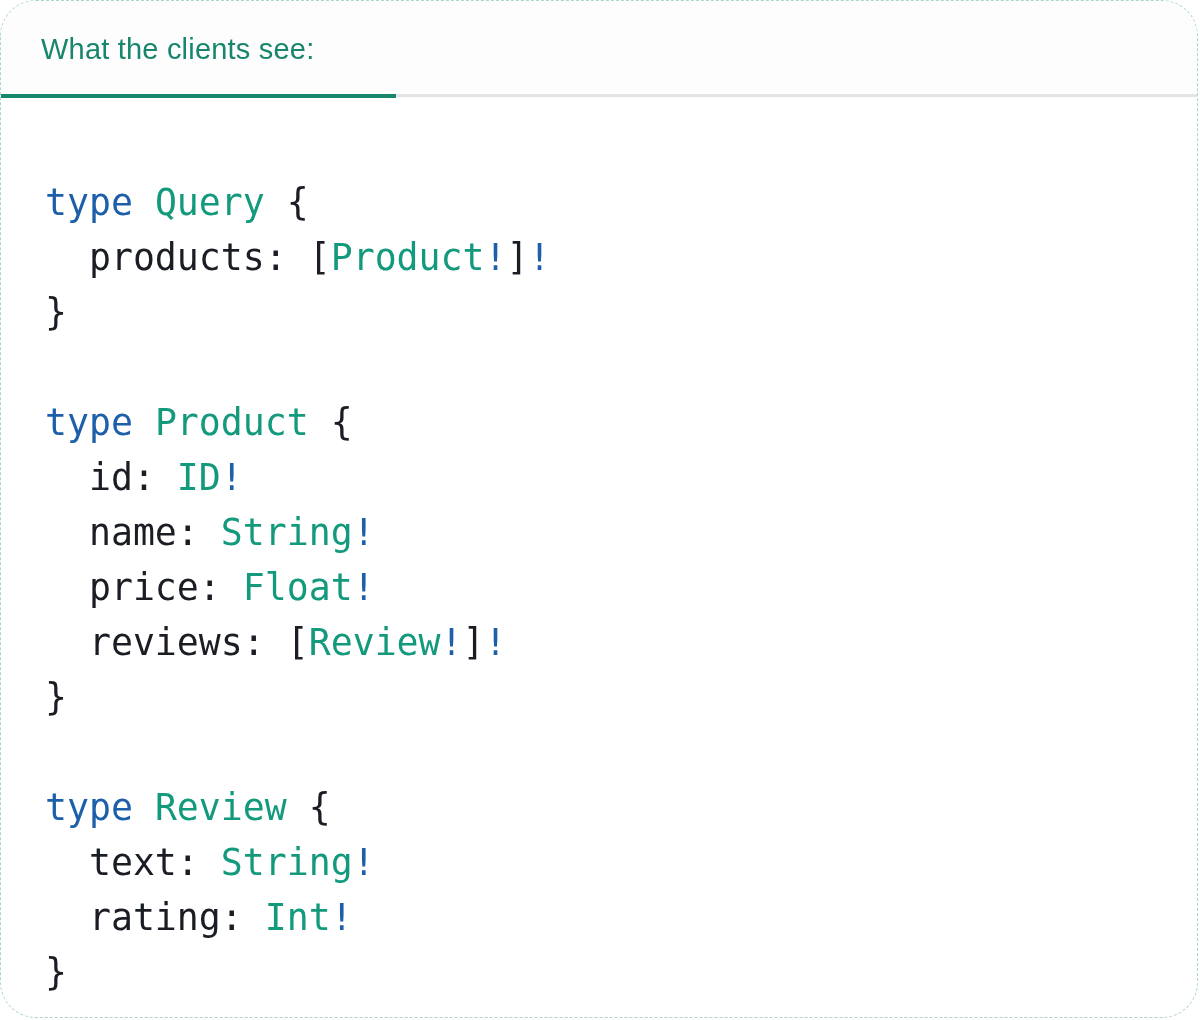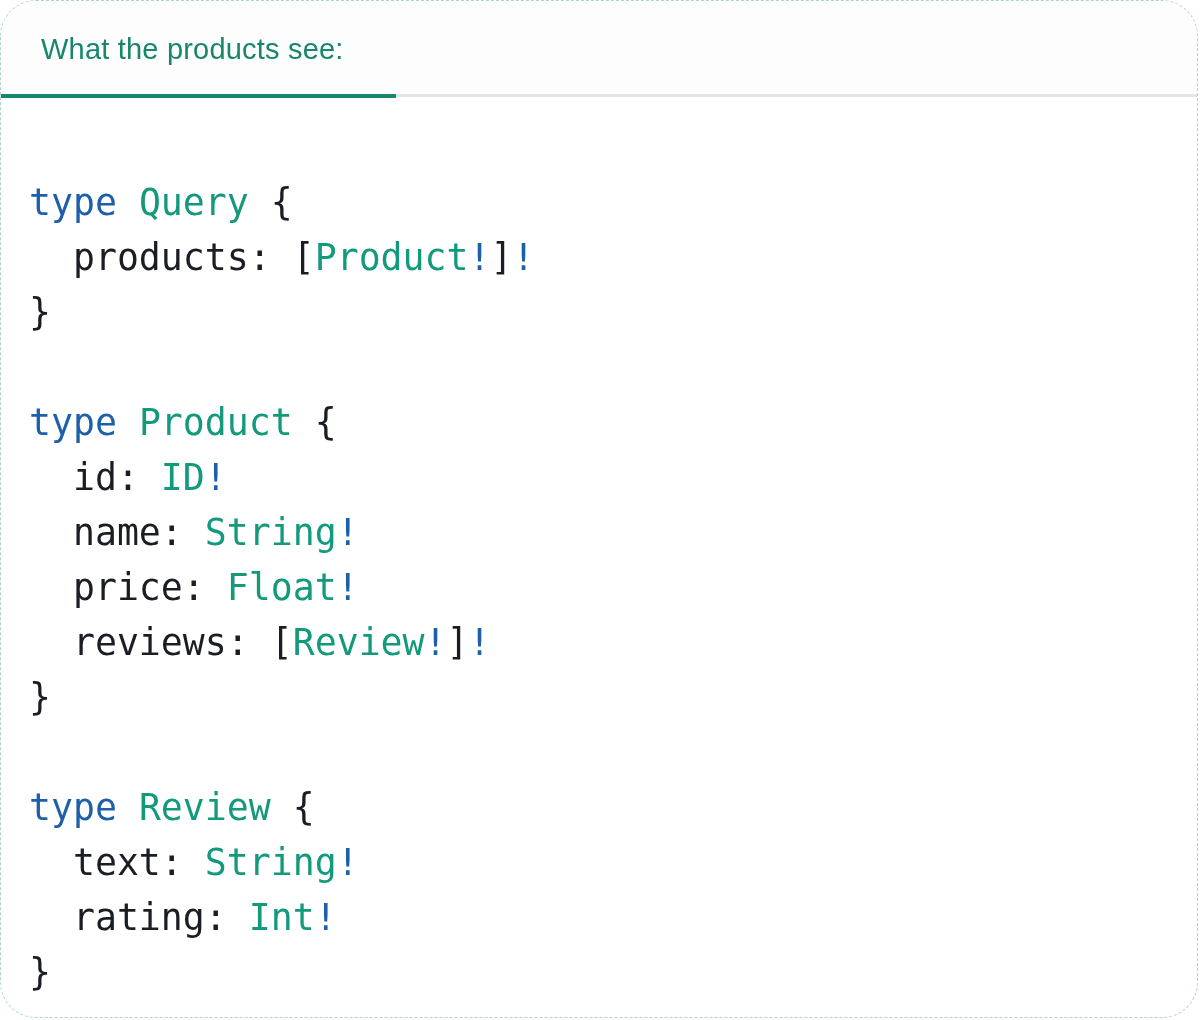--- a/index.html
+++ b/index.html
@@ -59,21 +59,21 @@
     position: absolute;
     left: 0;
     bottom: 0;
     width: 395px;
     height: 4px;
     background: var(--teal, #17866d);
     z-index: 2;
   }
 
   .code {
-    padding: 40px 0 0 28px;
+    padding: 40px 0 0 44px;
     font-family: "DejaVu Sans Mono", monospace;
     font-size: 36.5px;
     line-height: 55px;
     font-weight: 500;
     color: var(--code-dark, #1a1d23);
   }
 
   .code-line {
     min-height: 55px;
     white-space: pre;
@@ -84,21 +84,21 @@
   .tok-ty   { color: var(--code-green, #13997c); }
   .tok-bang { color: var(--code-blue, #1e5fa9); }
 </style>
 </head>
 <body>
 
 <div class="card">
 
   <div class="tabbar">
     <button class="tab">
-      <span class="tab-label">What the products see:</span>
+      <span class="tab-label">What the clients see:</span>
     </button>
     <div class="tabbar-divider"></div>
     <div class="active-tab-indicator"></div>
   </div>
 
   <pre class="code"><div class="code-line"><span class="tok-kw">type</span><span class="tok-pl"> </span><span class="tok-ty">Query</span><span class="tok-pl"> {</span></div><div class="code-line"><span class="tok-pl">  products: [</span><span class="tok-ty">Product</span><span class="tok-bang">!</span><span class="tok-pl">]</span><span class="tok-bang">!</span></div><div class="code-line"><span class="tok-pl">}</span></div><div class="code-line">&nbsp;</div><div class="code-line"><span class="tok-kw">type</span><span class="tok-pl"> </span><span class="tok-ty">Product</span><span class="tok-pl"> {</span></div><div class="code-line"><span class="tok-pl">  id: </span><span class="tok-ty">ID</span><span class="tok-bang">!</span></div><div class="code-line"><span class="tok-pl">  name: </span><span class="tok-ty">String</span><span class="tok-bang">!</span></div><div class="code-line"><span class="tok-pl">  price: </span><span class="tok-ty">Float</span><span class="tok-bang">!</span></div><div class="code-line"><span class="tok-pl">  reviews: [</span><span class="tok-ty">Review</span><span class="tok-bang">!</span><span class="tok-pl">]</span><span class="tok-bang">!</span></div><div class="code-line"><span class="tok-pl">}</span></div><div class="code-line">&nbsp;</div><div class="code-line"><span class="tok-kw">type</span><span class="tok-pl"> </span><span class="tok-ty">Review</span><span class="tok-pl"> {</span></div><div class="code-line"><span class="tok-pl">  text: </span><span class="tok-ty">String</span><span class="tok-bang">!</span></div><div class="code-line"><span class="tok-pl">  rating: </span><span class="tok-ty">Int</span><span class="tok-bang">!</span></div><div class="code-line"><span class="tok-pl">}</span></div></pre>
 
 </div>
 
 </body></html>

